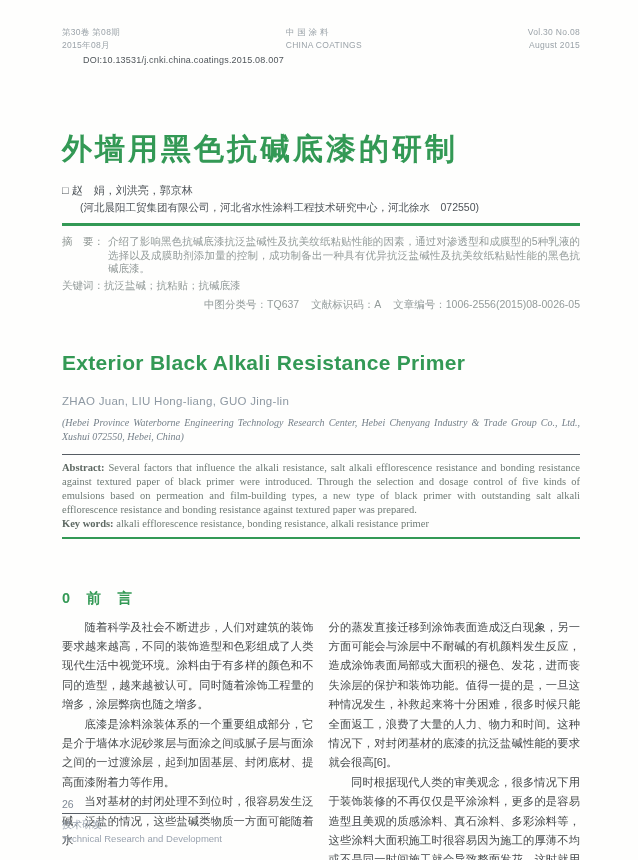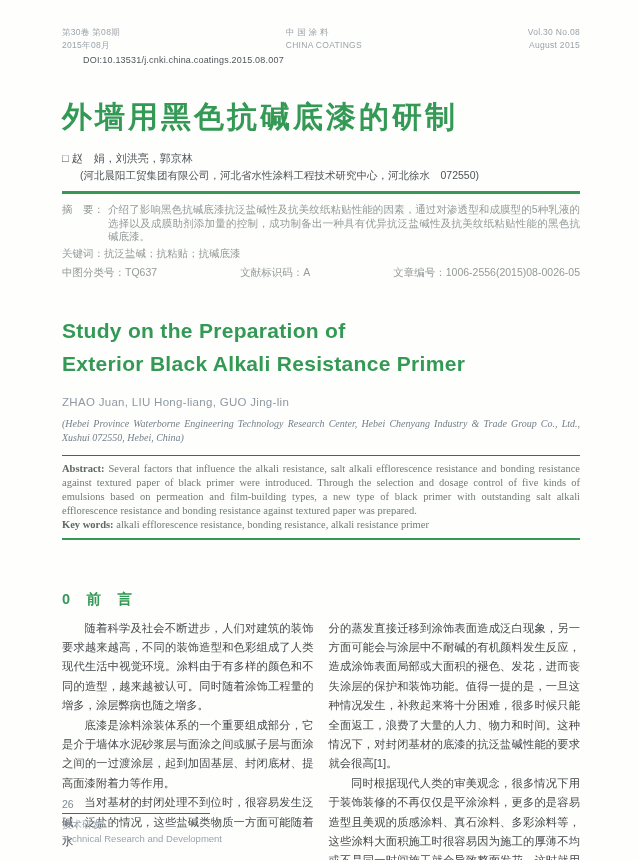--- a/index.html
+++ b/index.html
@@ -23,21 +23,21 @@
   
   .title-cn { margin-top:52px; font-size:30px; font-weight:bold; color:var(--accent); letter-spacing:3px; }
   .authors-cn { margin-top:13px; font-size:11px; color:#4d5358; }
   .affil-cn { margin-top:3px; margin-left:18px; font-size:10.5px; color:#4d5358; }
   .green-bar { margin-top:8px; height:3px; background:var(--accent); }
 
   
   .abstract-cn { margin-top:9px; position:relative; padding-left:46px; font-size:10.5px; line-height:13.5px; color:#939b9a; text-align:justify; }
   .abstract-cn .label { position:absolute; left:0; top:0; color:#8a928f; }
   .kw-cn { margin-top:3px; font-size:10.5px; color:#939b9a; }
-  .clc-row { margin-top:5px; display:flex; justify-content:space-between; font-size:10.5px; color:#939b9a; }
+  .clc-row { margin-top:5px; display:flex; justify-content:flex-end; font-size:10.5px; color:#939b9a;gap:12px; }
 
   
   .title-en { margin-top:34px; font-size:21px; font-weight:bold; color:var(--accent); line-height:33px; letter-spacing:.3px; }
   .authors-en { margin-top:16px; font-size:11.5px; color:#8e99a3; letter-spacing:.3px; }
   .affil-en { margin-top:9px; font-family:"Liberation Serif", serif; font-style:italic; font-size:10px; line-height:14px; color:#75808a; text-align:justify; }
   .dark-rule { margin-top:10px; border-top:1px solid #565c63; height:0; }
 
   .abstract-en { margin-top:6px; font-family:"Liberation Serif", serif; font-size:10.5px; line-height:14px; color:#6f7b76; text-align:justify; }
   .abstract-en .label, .kw-en .label { font-weight:bold; color:#5d6862; }
   .kw-en { font-family:"Liberation Serif", serif; font-size:10.5px; line-height:14px; color:#6f7b76; }
@@ -72,42 +72,41 @@
       <div class="pre">CHINA COATINGS</div>
     </div>
     <div class="jh-right">
       <div class="pre">Vol.30 No.08</div>
       <div class="pre">August 2015</div>
     </div>
   </div>
 
   <div class="doi-line">DOI:10.13531/j.cnki.china.coatings.2015.08.007</div>
 
-  <h1 class="title-cn pre" style="margin:32px 0 0 0;">外墙用黑色抗碱底漆的研制</h1>
+  <h1 class="title-cn pre" style="margin:64px 0 0 0;">外墙用黑色抗碱底漆的研制</h1>
 
   <div class="authors-cn pre">□ 赵　娟，刘洪亮，郭京林</div>
   <div class="affil-cn pre">(河北晨阳工贸集团有限公司，河北省水性涂料工程技术研究中心，河北徐水　072550)</div>
 
   <div class="green-bar"></div>
 
   <div class="abstract-cn">
     <span class="label pre">摘　要：</span>
     <span>介绍了影响黑色抗碱底漆抗泛盐碱性及抗美纹纸粘贴性能的因素，通过对渗透型和成膜型的5种乳液的选择以及成膜助剂添加量的控制，成功制备出一种具有优异抗泛盐碱性及抗美纹纸粘贴性能的黑色抗碱底漆。</span>
   </div>
 
   <div class="kw-cn pre">关键词：抗泛盐碱；抗粘贴；抗碱底漆</div>
 
   <div class="clc-row">
     <span><span class="pre">中图分类号：</span><span>TQ637</span></span>
     <span><span class="pre">文献标识码：</span><span>A</span></span>
     <span><span class="pre">文章编号：</span><span>1006-2556(2015)08-0026-05</span></span>
   </div>
 
   <h2 class="title-en" style="margin:34px 0 0 0;">
-    <div>Study on the Preparation of</div>
     <div>Exterior Black Alkali Resistance Primer</div>
   </h2>
 
   <div class="authors-en">ZHAO Juan, LIU Hong-liang, GUO Jing-lin</div>
   <div class="affil-en">(Hebei Province Waterborne Engineering Technology Research Center, Hebei Chenyang Industry &amp; Trade Group Co., Ltd., Xushui 072550, Hebei, China)</div>
 
   <div class="dark-rule"></div>
 
   <div class="abstract-en">
     <span class="label">Abstract:</span><span> Several factors that influence the alkali resistance, salt alkali efflorescence resistance and bonding resistance against textured paper of black primer were introduced. Through the selection and dosage control of five kinds of emulsions based on permeation and film-building types, a new type of black primer with outstanding salt alkali efflorescence resistance and bonding resistance against textured paper was prepared.</span>
@@ -120,21 +119,21 @@
 
   <h3 class="section-heading pre" style="margin:50px 0 0 0;">0　前　言</h3>
 
   <div class="columns">
     <div class="col">
       <p>随着科学及社会不断进步，人们对建筑的装饰要求越来越高，不同的装饰造型和色彩组成了人类现代生活中视觉环境。涂料由于有多样的颜色和不同的造型，越来越被认可。同时随着涂饰工程量的增多，涂层弊病也随之增多。</p>
       <p>底漆是涂料涂装体系的一个重要组成部分，它是介于墙体水泥砂浆层与面涂之间或腻子层与面涂之间的一过渡涂层，起到加固基层、封闭底材、提高面漆附着力等作用。</p>
       <p>当对基材的封闭处理不到位时，很容易发生泛碱、泛盐的情况，这些盐碱类物质一方面可能随着水</p>
     </div>
     <div class="col">
-      <p class="no-indent">分的蒸发直接迁移到涂饰表面造成泛白现象，另一方面可能会与涂层中不耐碱的有机颜料发生反应，造成涂饰表面局部或大面积的褪色、发花，进而丧失涂层的保护和装饰功能。值得一提的是，一旦这种情况发生，补救起来将十分困难，很多时候只能全面返工，浪费了大量的人力、物力和时间。这种情况下，对封闭基材的底漆的抗泛盐碱性能的要求就会很高[1]。</p>
+      <p class="no-indent">分的蒸发直接迁移到涂饰表面造成泛白现象，另一方面可能会与涂层中不耐碱的有机颜料发生反应，造成涂饰表面局部或大面积的褪色、发花，进而丧失涂层的保护和装饰功能。值得一提的是，一旦这种情况发生，补救起来将十分困难，很多时候只能全面返工，浪费了大量的人力、物力和时间。这种情况下，对封闭基材的底漆的抗泛盐碱性能的要求就会很高[6]。</p>
       <p>同时根据现代人类的审美观念，很多情况下用于装饰装修的不再仅仅是平涂涂料，更多的是容易造型且美观的质感涂料、真石涂料、多彩涂料等，这些涂料大面积施工时很容易因为施工的厚薄不均或不是同一时间施工就会导致整面发花，这时就用到</p>
     </div>
   </div>
 
   <div class="footer">
     <div class="page-num-block">
       <span class="page-num">26</span>
     </div>
     <div class="footer-cn">技术研发</div>
     <div class="footer-en">Technical Research and Development</div>

